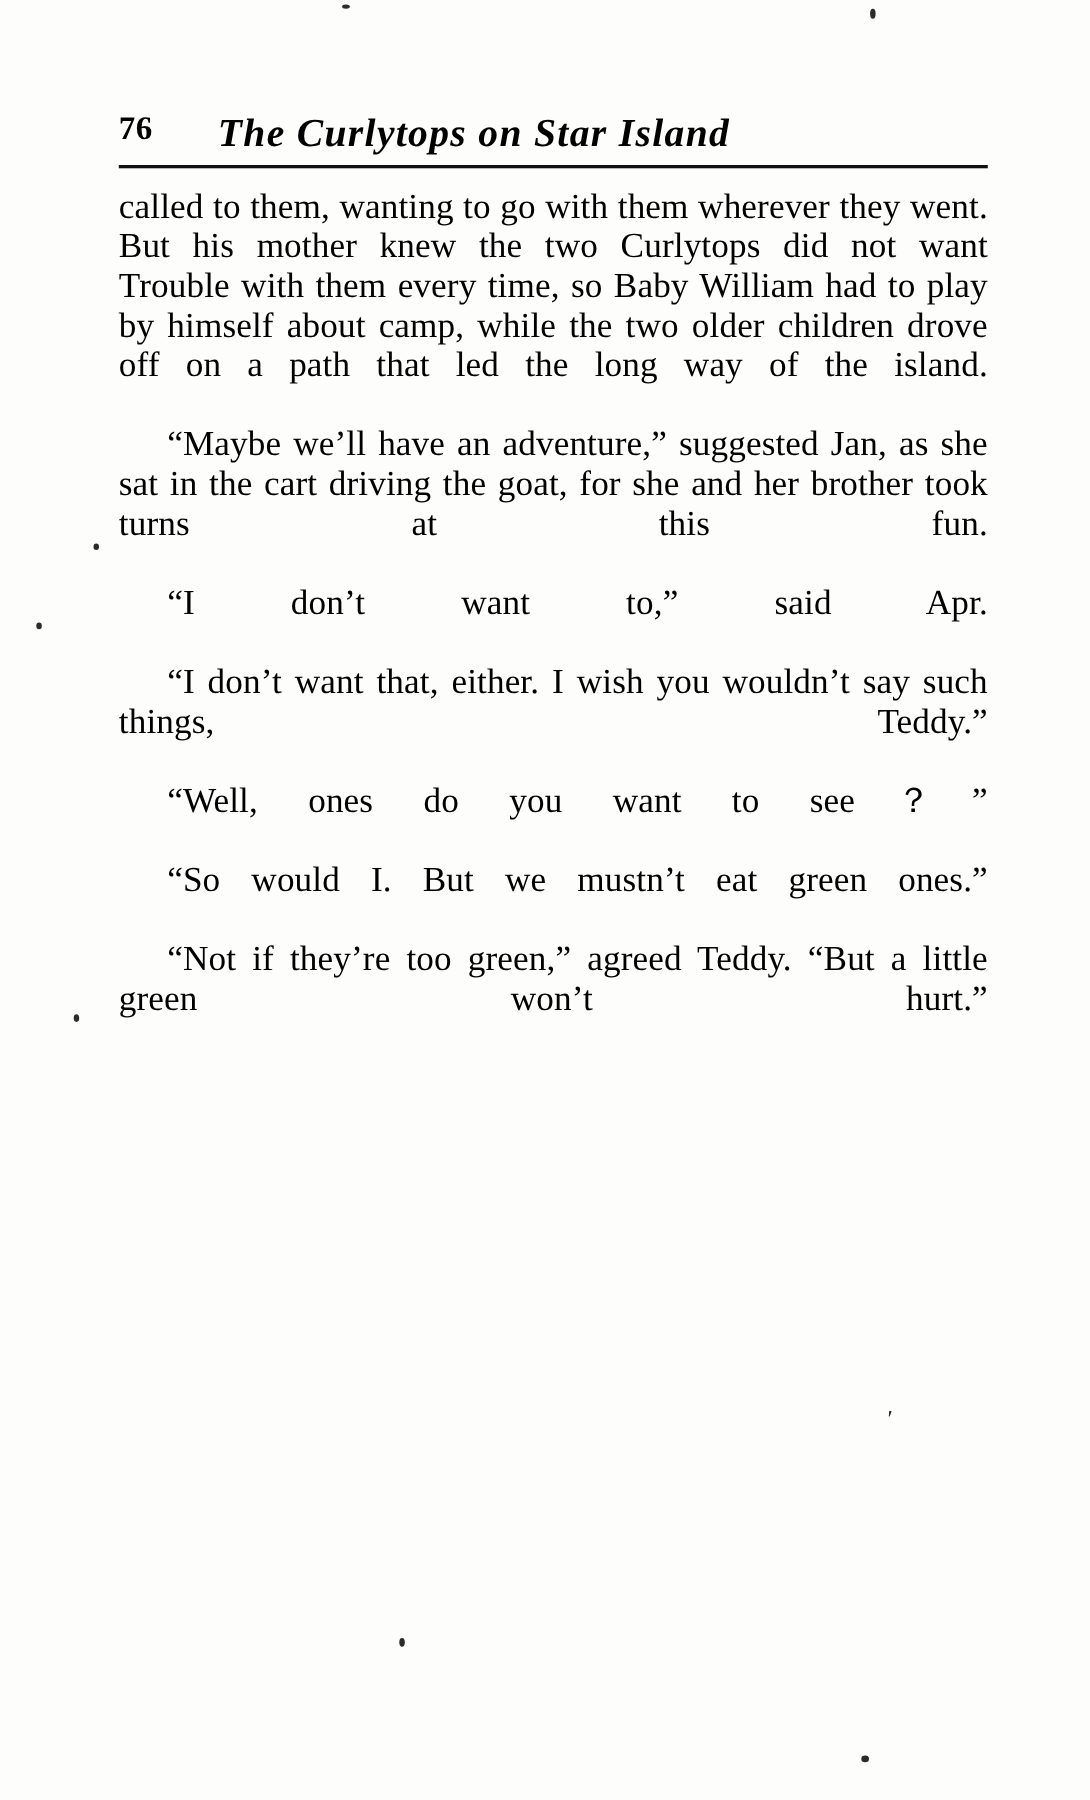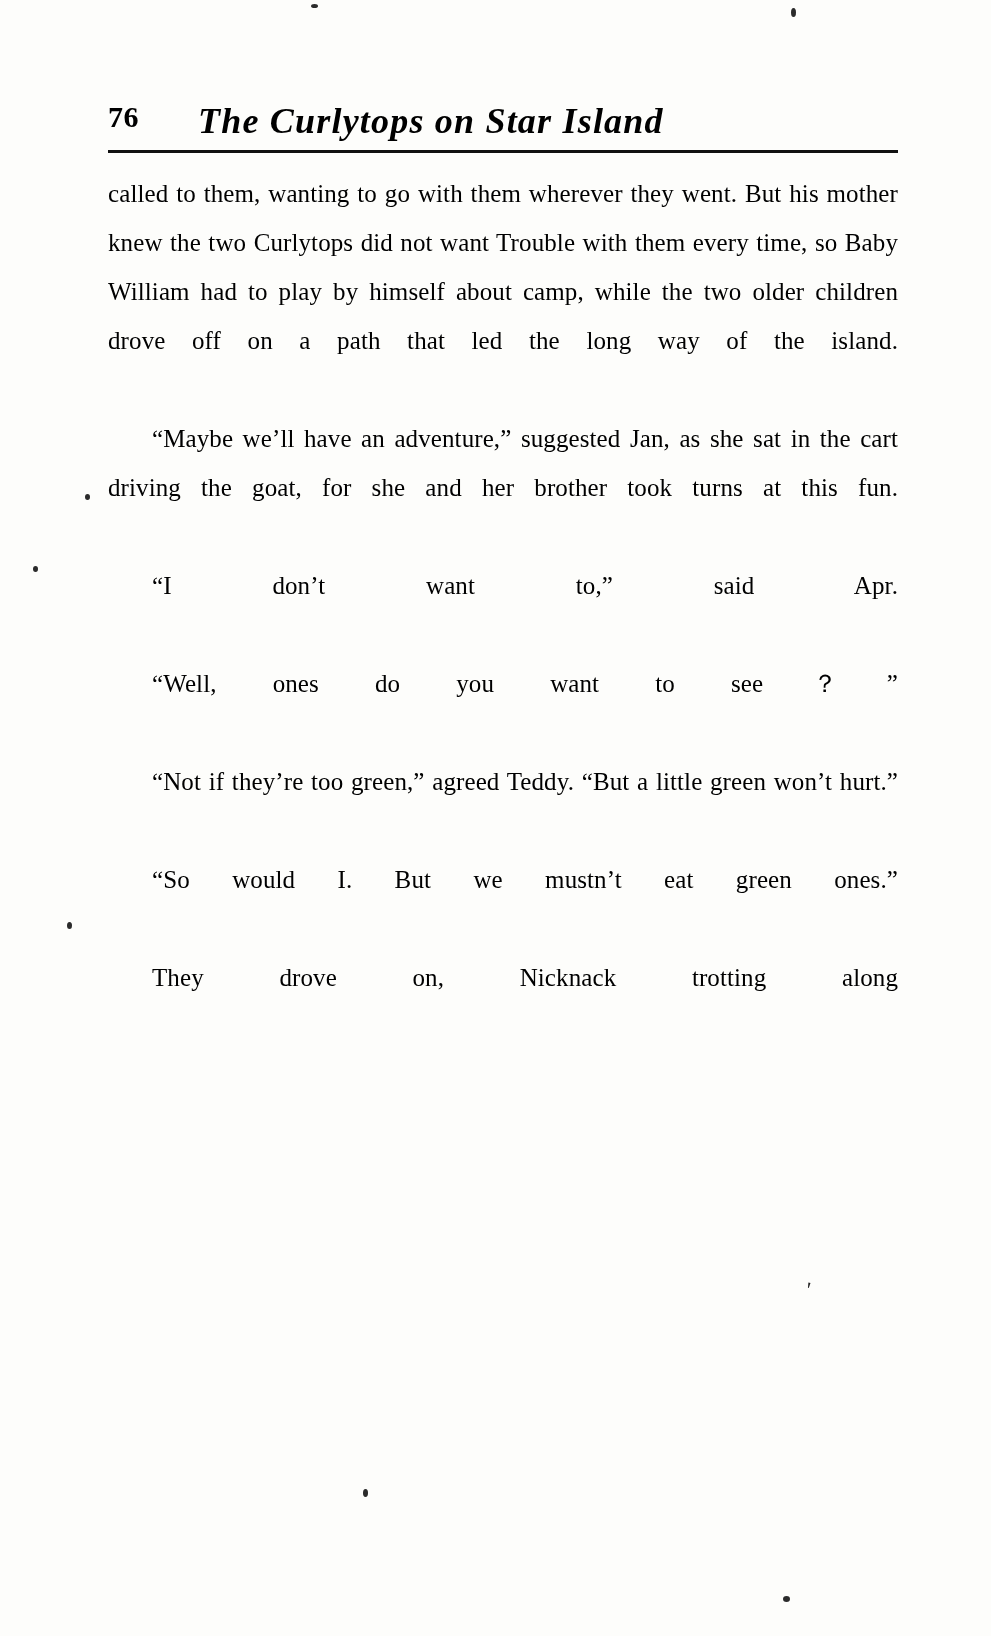--- a/index.html
+++ b/index.html
@@ -49,22 +49,22 @@
     letter-spacing: 1.2px;
     white-space: nowrap;
   }
   .rule {
     border-bottom: 3px solid #111;
     width: 790px;
     margin-top: 2px;
   }
   .body-text {
     margin-top: 16px;
-    font-size: 25px;
-    line-height: 49px;
+    font-size: 32px;
+    line-height: 36px;
     text-align: justify;
     text-justify: inter-word;
     letter-spacing: 0.1px;
     word-spacing: 0.5px;
   }
   .body-text p {
     margin: 0;
     text-indent: 0;
   }
   .body-text p.indent {
@@ -115,20 +115,20 @@
     <div class="running-head">
       <div class="folio">76</div>
       <div class="head-title">The Curlytops on Star Island</div>
     </div>
     <div class="rule"></div>
 
     <div class="body-text">
       <p>called to them, wanting to go with them wherever they went.  But his mother knew the two Curlytops did not want Trouble with them every time, so Baby William had to play by himself about camp, while the two older children drove off on a path that led the long way of the island.</p>
       <p class="indent">“Maybe we’ll have an adventure,” suggested Jan, as she sat in the cart driving the goat, for she and her brother took turns at this fun.</p>
       <p class="indent">“I don’t want to,” said Apr.</p>
+      <p class="indent">“I don’t want that, either.  I wish you wouldn’t say such things, Teddy.”</p>
       <p class="indent">“Well, ones do you want to see？”</p>
+      <p class="indent">“So would I.  But we mustn’t eat green ones.”</p>
       <p class="indent">“Not if they’re too green,” agreed Teddy. “But a little green won’t hurt.”</p>
-      <p class="indent">“So would I.  But we mustn’t eat green ones.”</p>
-      <p class="indent">They drove on, Nicknack trotting along</p>
     </div>
 
   </div>
 </div>
 
 </body></html>

